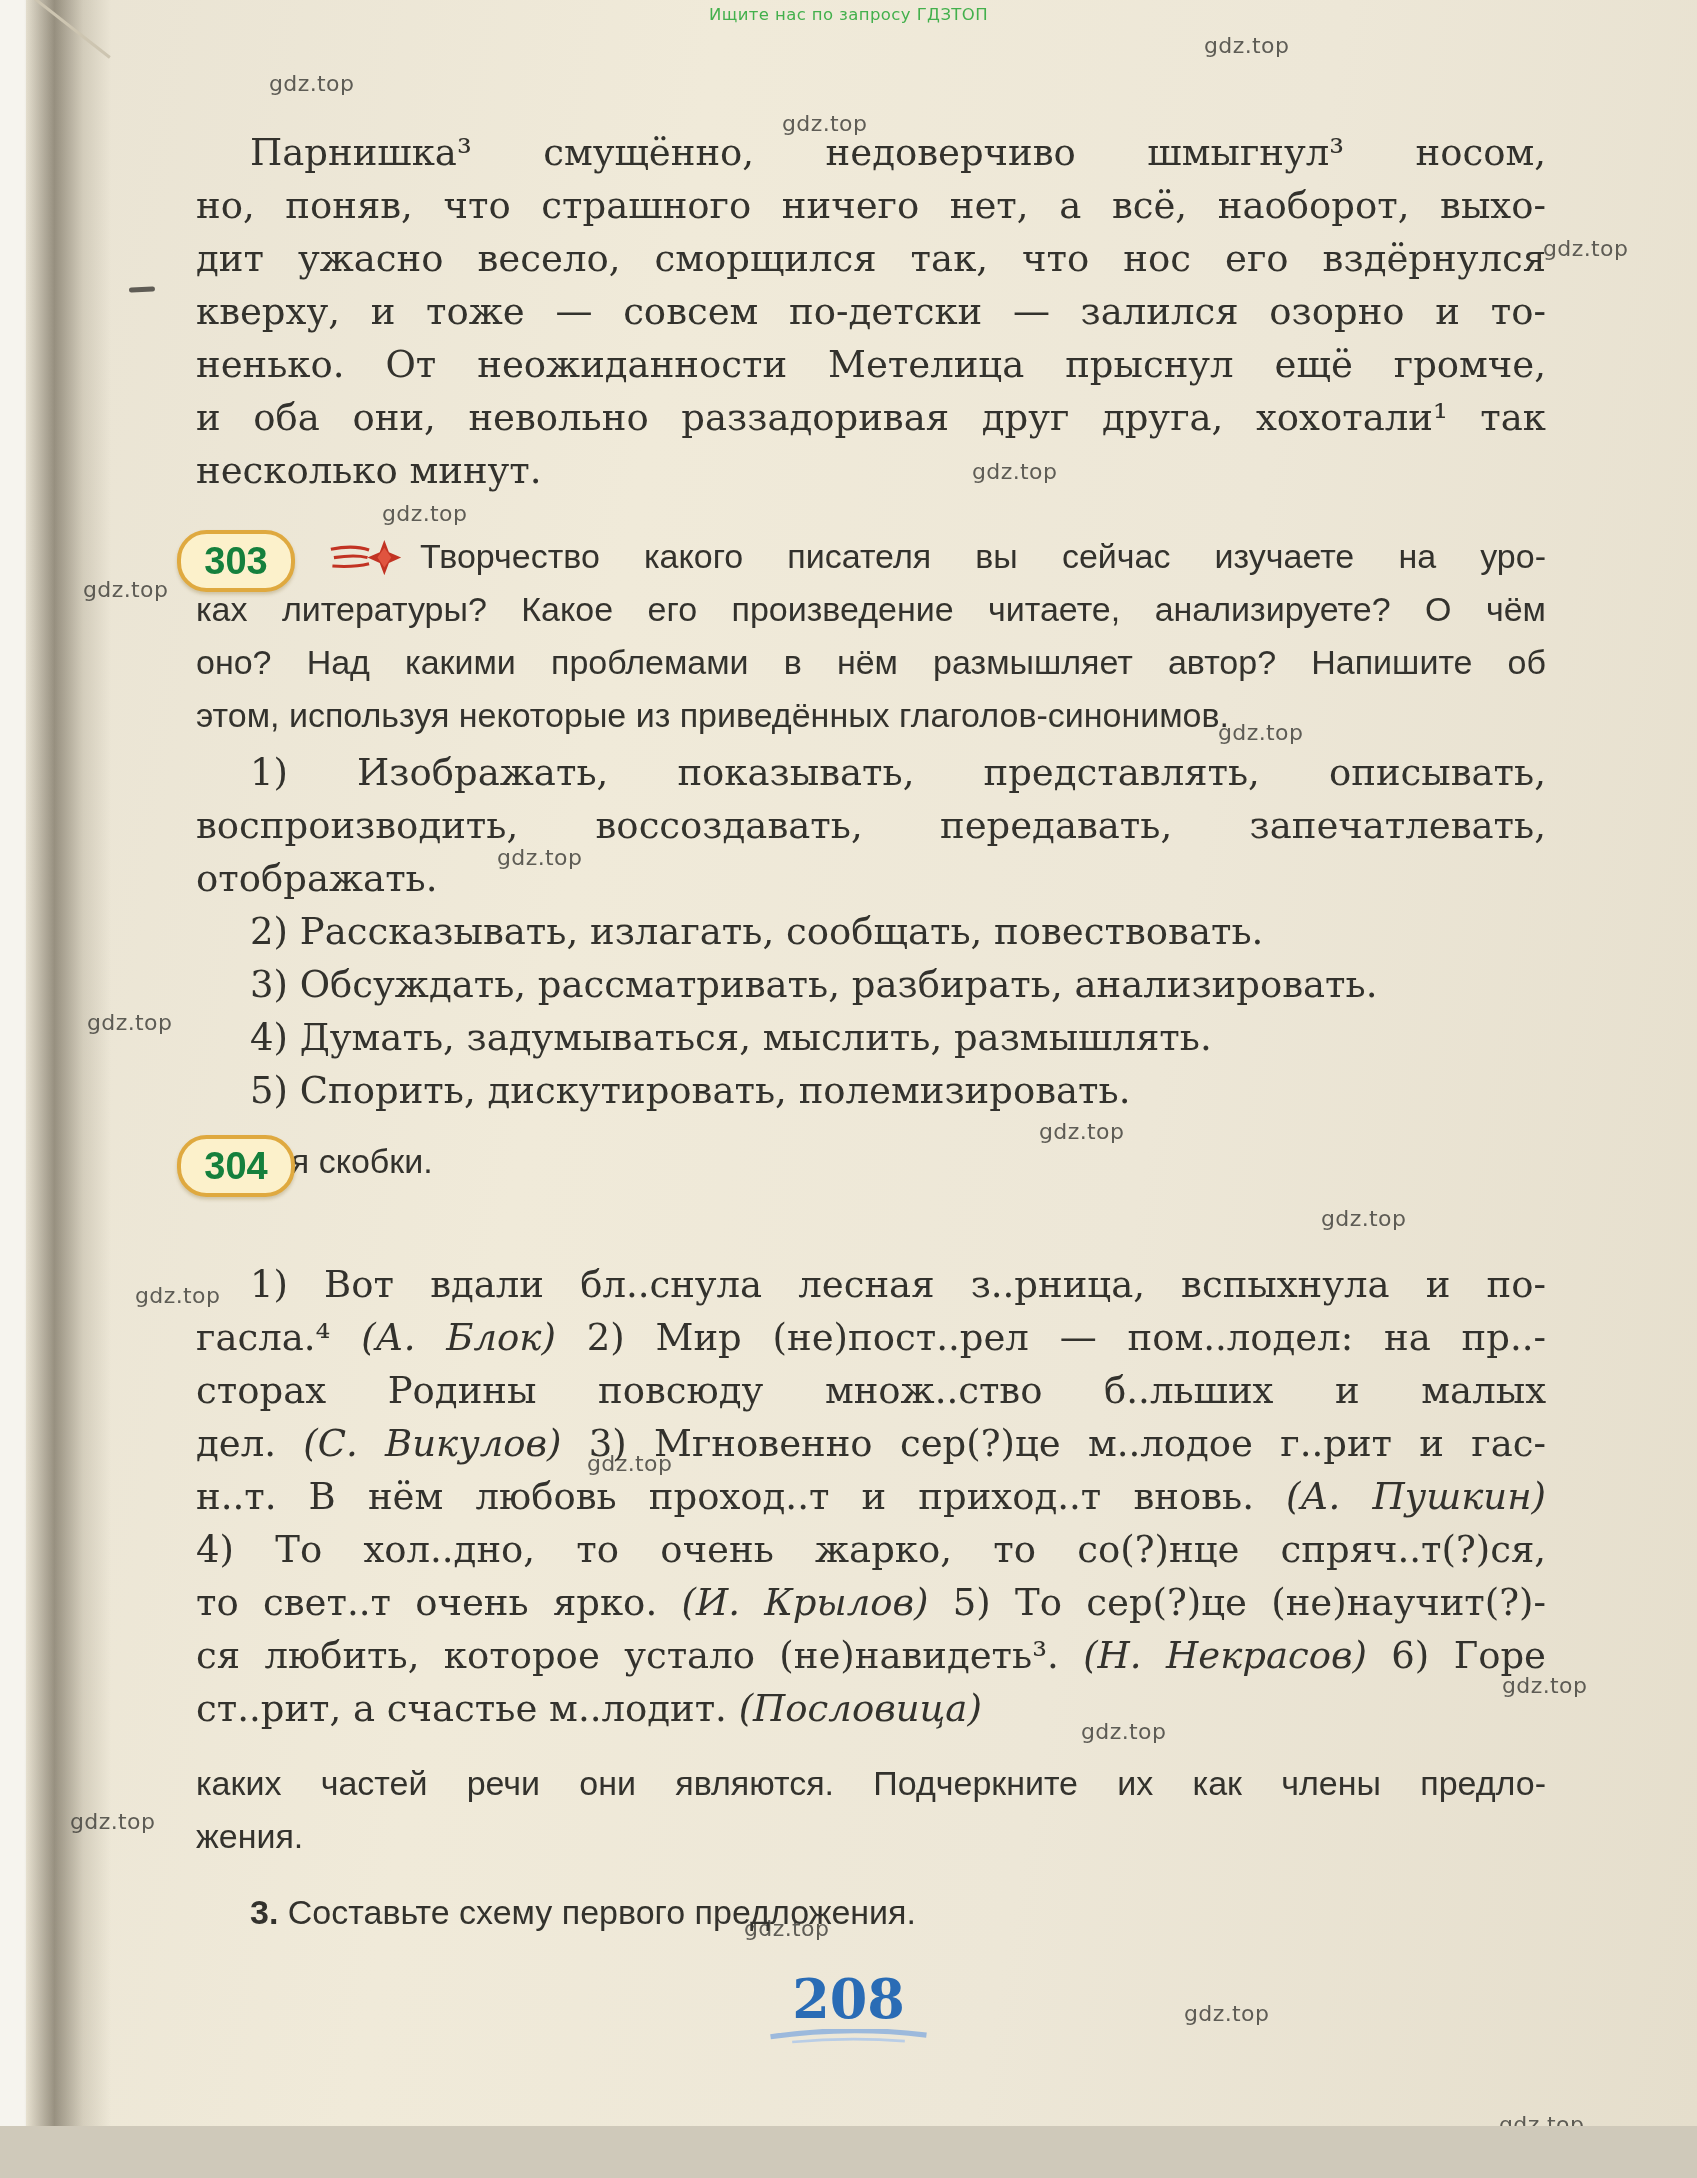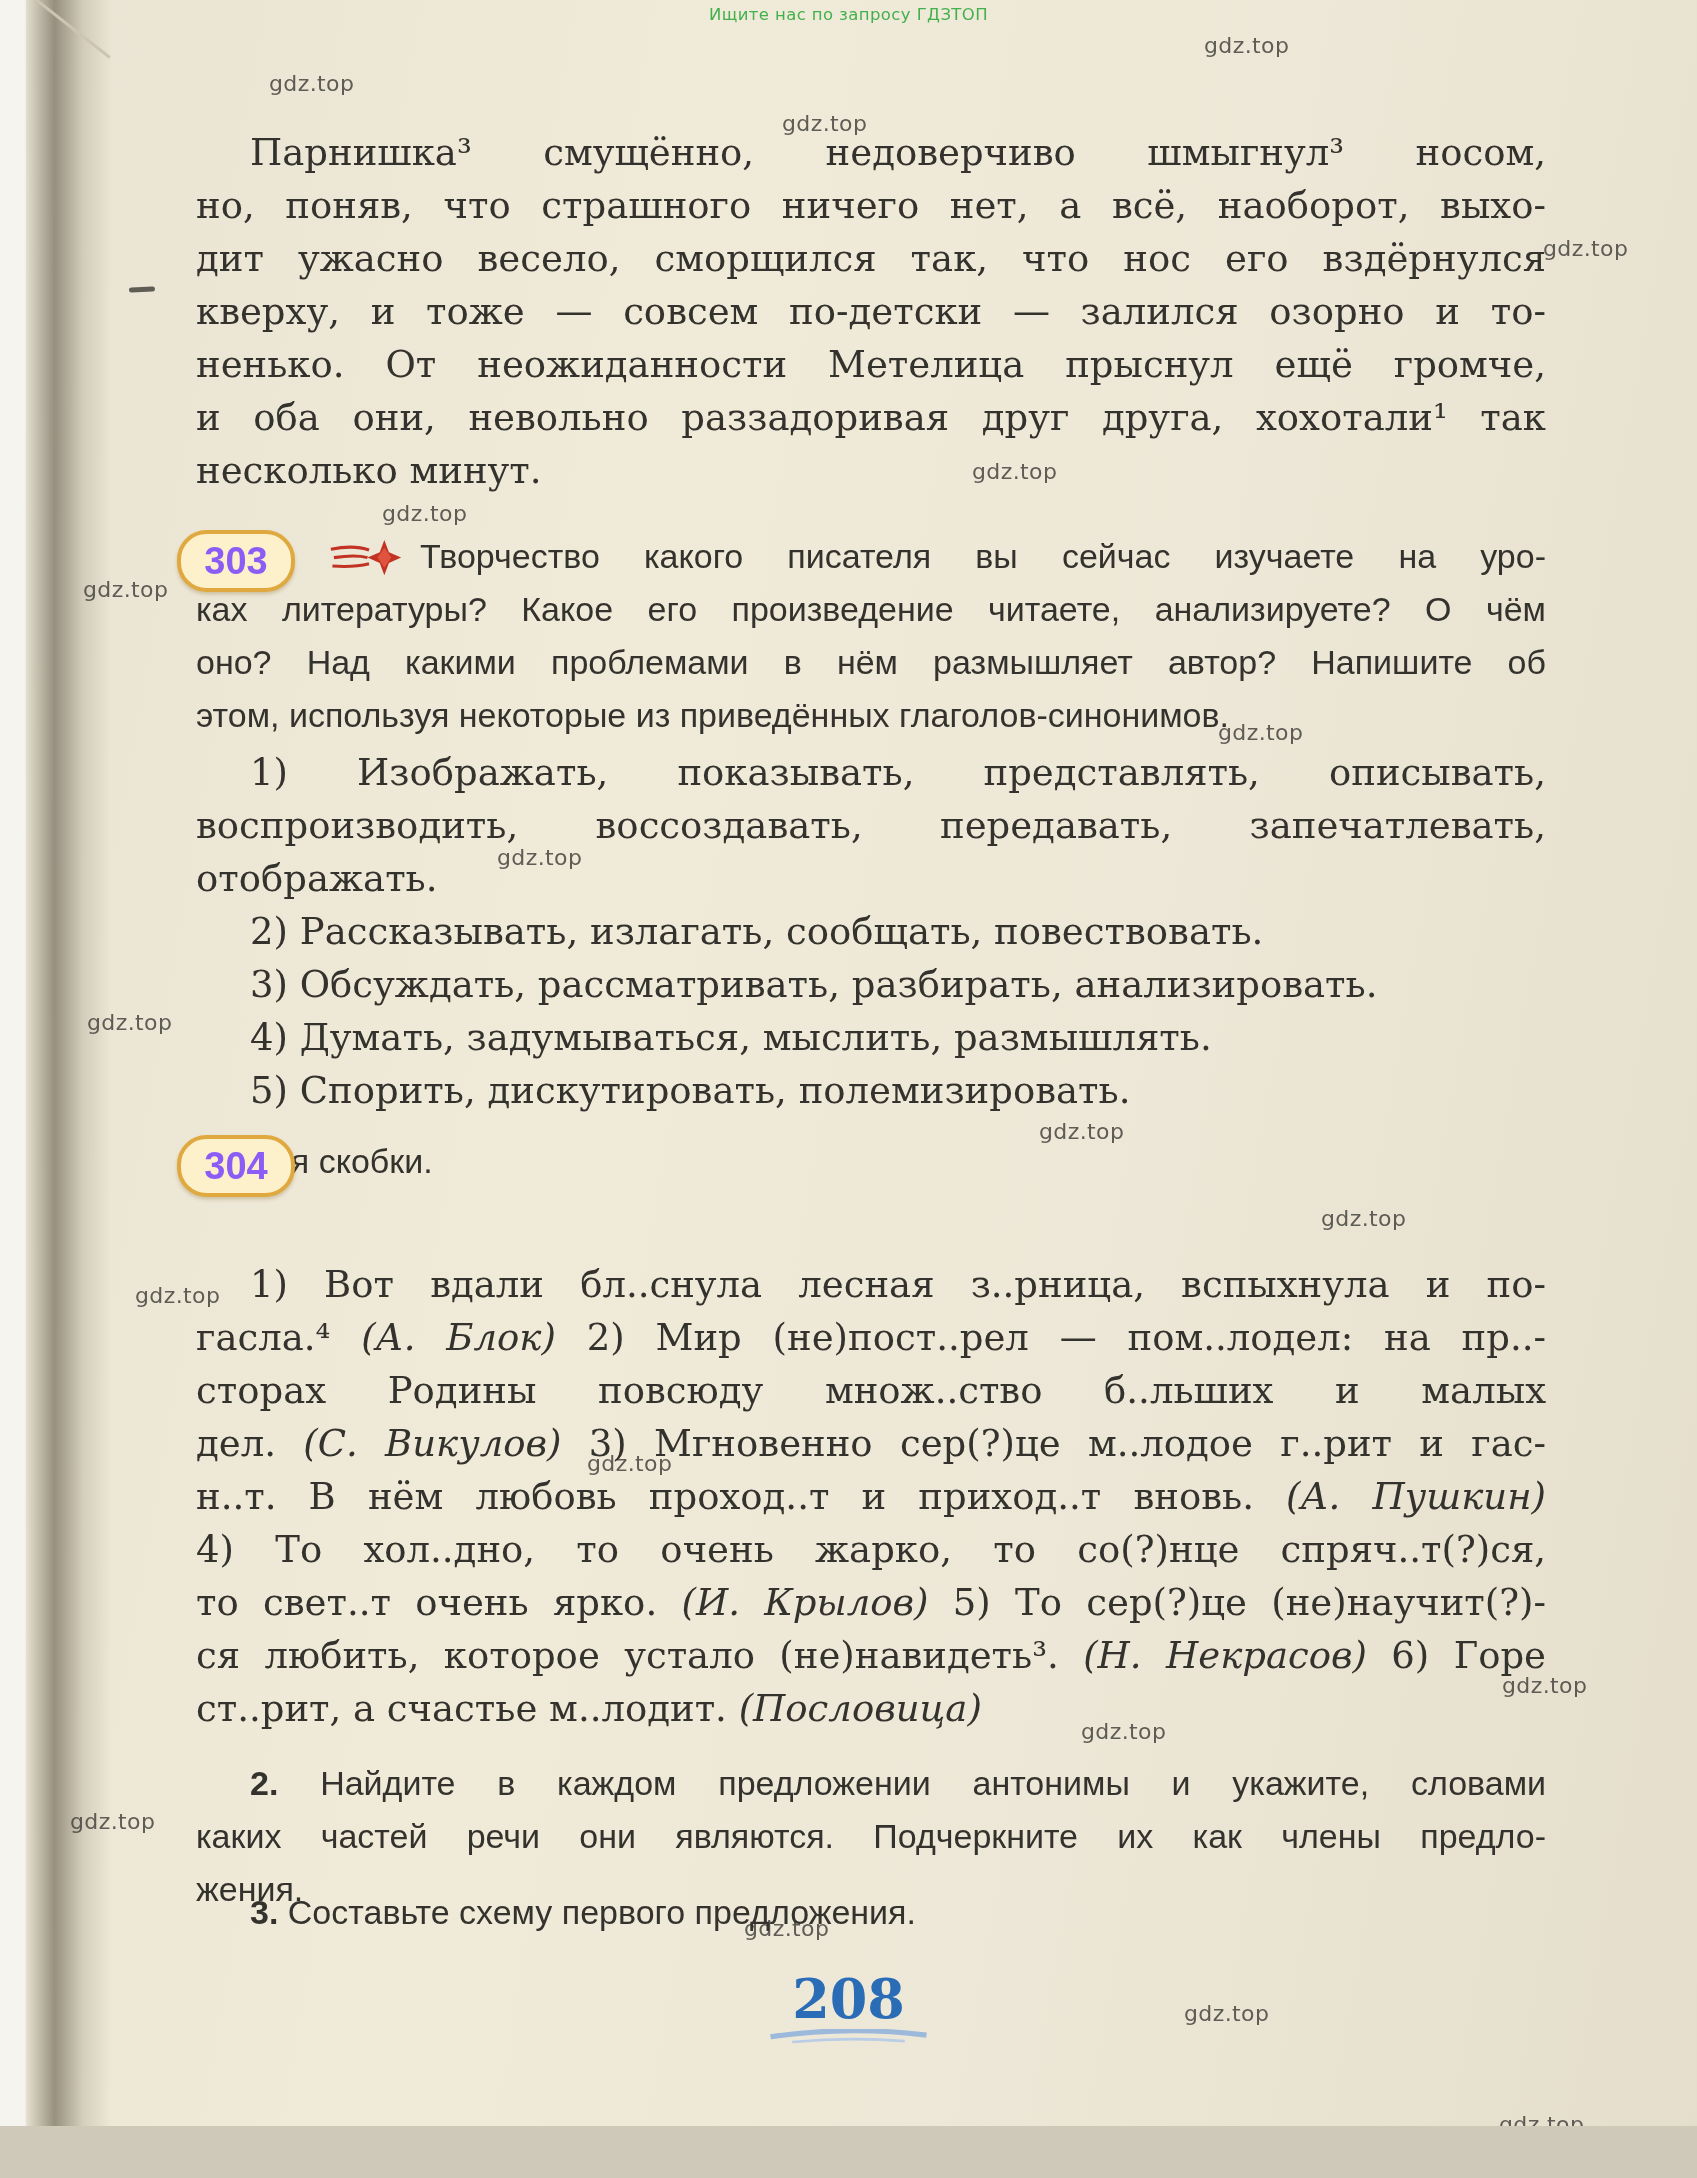--- a/index.html
+++ b/index.html
@@ -24,21 +24,21 @@
   .indent{text-indent:54px;}
   .ti303{text-indent:224px;}
   .ti304{text-indent:146px;}
   .b{font-weight:bold;}
   .i{font-style:italic;margin-top:28px;}
 
   .ex{position:absolute;left:196px;width:1350px;}
   .badge{position:absolute;left:-19px;top:0;width:110px;height:54px;border-radius:29.5px;
          background:#fcf1cb;border:4.3px solid #dfa93f;box-shadow:0 2.6px 3.5px rgba(120,90,20,.25);
          display:flex;align-items:center;justify-content:center;
-         font-family:"Liberation Sans",sans-serif;font-weight:700;font-size:38px;color:#8b5cf6;}
+         font-family:"Liberation Sans",sans-serif;font-weight:700;font-size:38px;color:#15803d;}
   .comet{position:absolute;left:130px;top:7px;width:80px;height:42px;}
 
   .pagenum-wrap{position:absolute;left:0;top:1971px;width:100%;text-align:center;}
   .pagenum{font-family:"DejaVu Serif",serif;font-weight:700;font-size:54px;color:#2a6cb5;line-height:56px;}
   .swoosh{display:block;margin:1.7px auto 0 auto;}
 </style>
 </head>
 <body>
 
 <div class="page">
@@ -124,21 +124,20 @@
     <div class="line"><span>сторах Родины повсюду множ..ство б..льших и малых</span></div>
     <div class="line"><span>дел. </span><span class="i">(С. Викулов)</span><span> 3) Мгновенно сер(?)це м..лодое г..рит и гас-</span></div>
     <div class="line"><span>н..т. В нём любовь проход..т и приход..т вновь. </span><span class="i">(А. Пушкин)</span></div>
     <div class="line"><span>4) То хол..дно, то очень жарко, то со(?)нце спряч..т(?)ся,</span></div>
     <div class="line"><span>то свет..т очень ярко. </span><span class="i">(И. Крылов)</span><span> 5) То сер(?)це (не)научит(?)-</span></div>
     <div class="line"><span>ся любить, которое устало (не)навидеть³. </span><span class="i">(Н. Некрасов)</span><span> 6) Горе</span></div>
     <div class="line left"><span>ст..рит, а счастье м..лодит. </span><span class="i">(Пословица)</span></div>
   </div>
 
   <div class="para sans" style="top:1757px">
-    <div class="line indent"><span class="b">2. </span><span>Найдите в каждом предложении антонимы и укажите, словами</span></div>
     <div class="line"><span>каких частей речи они являются. Подчеркните их как члены предло-</span></div>
     <div class="line left"><span>жения.</span></div>
   </div>
 
   <div class="para sans" style="top:1886px">
     <div class="line left indent"><span class="b">3. </span><span>Составьте схему первого предложения.</span></div>
   </div>
 
   <div class="pagenum-wrap">
     <div class="pagenum">208</div>

